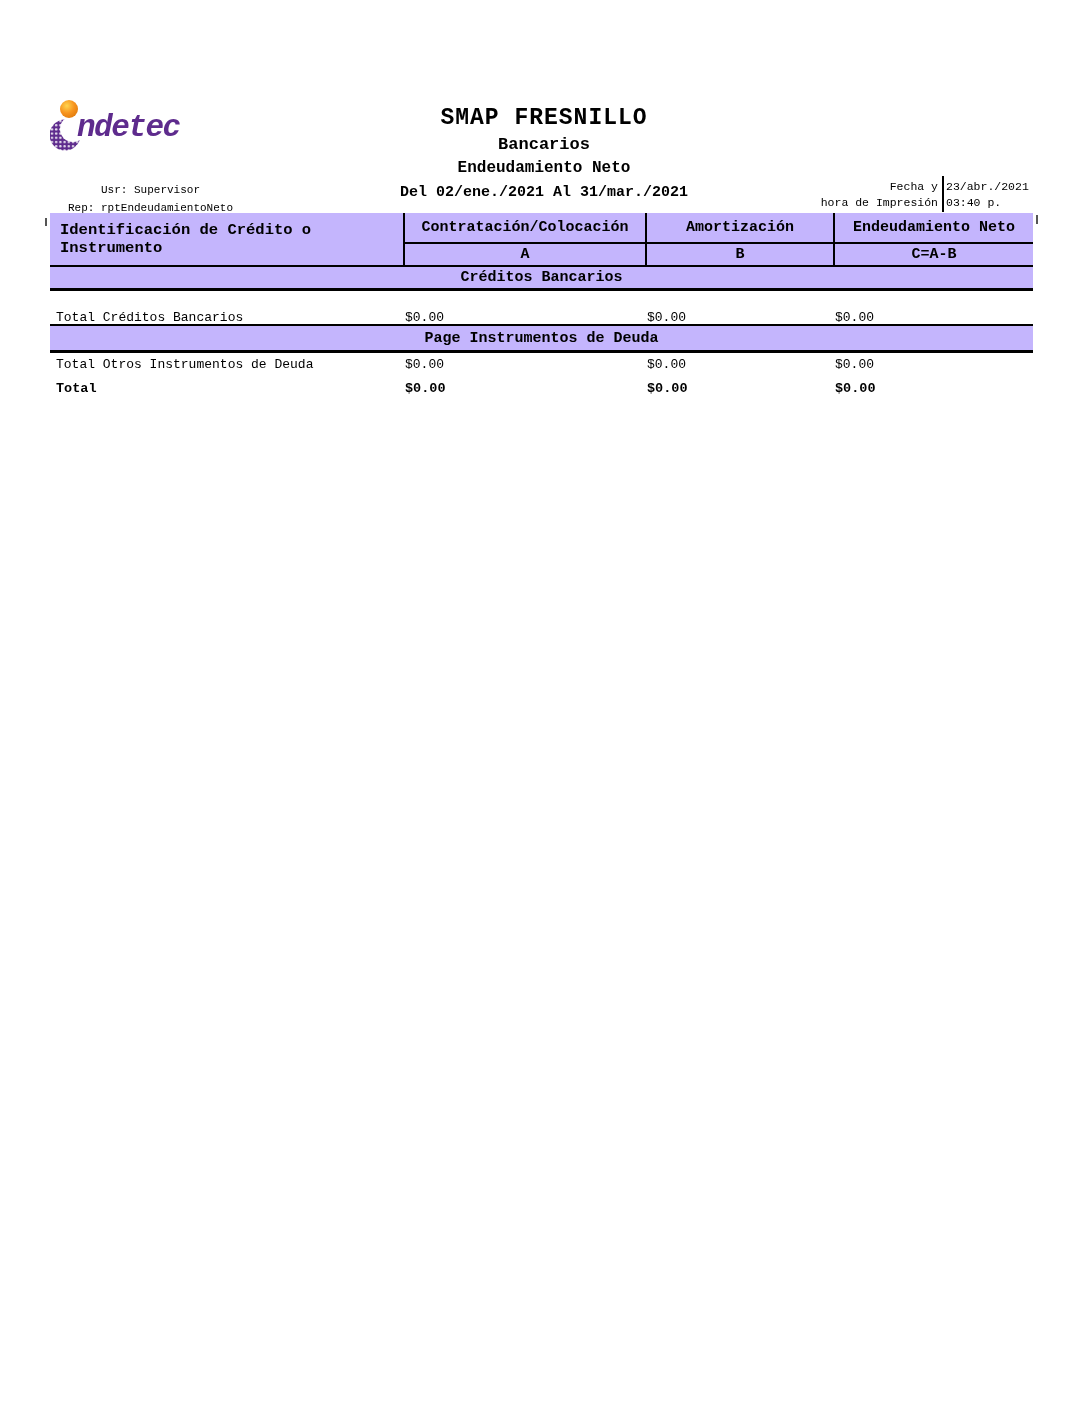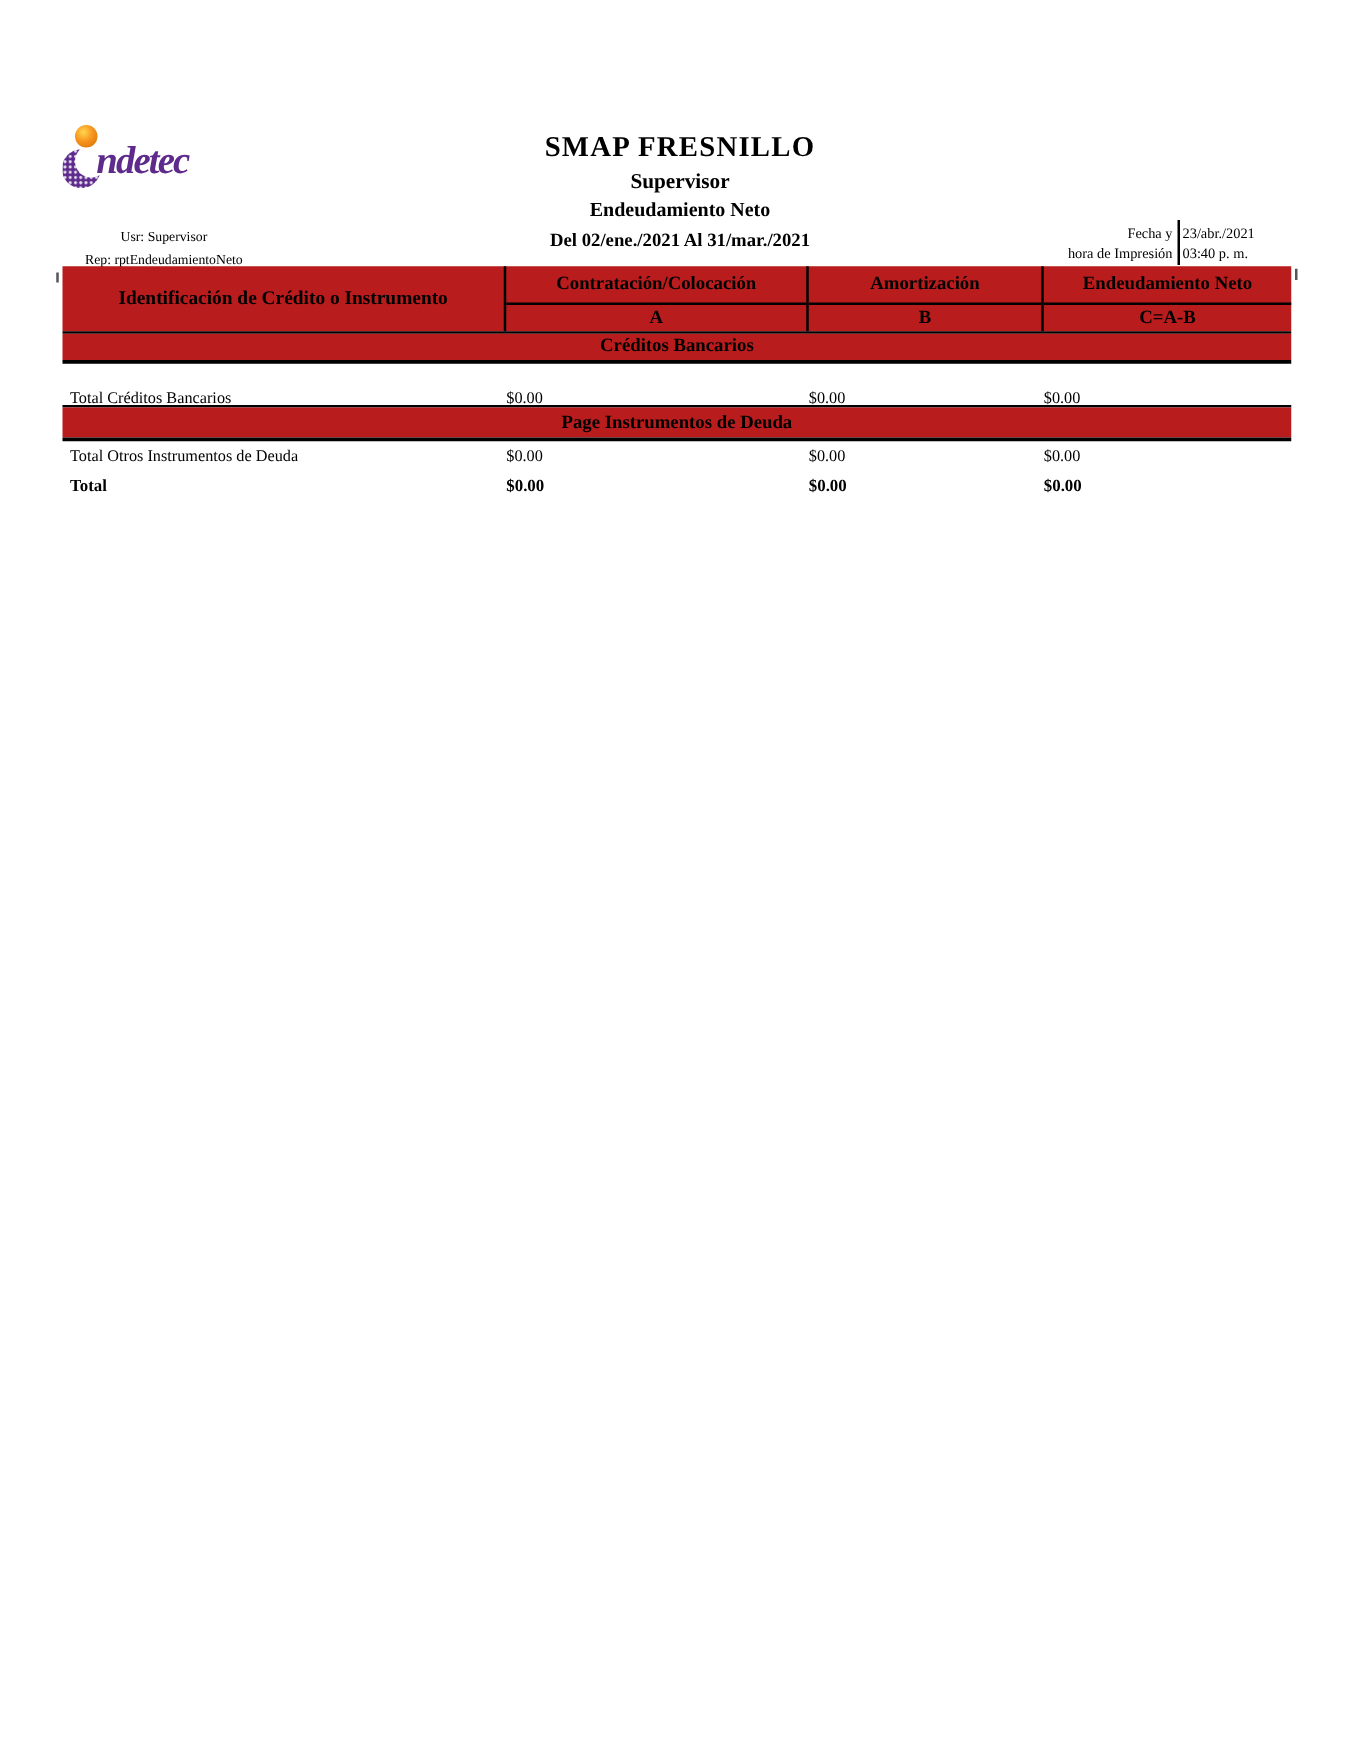--- a/index.html
+++ b/index.html
@@ -1,19 +1,19 @@
 <!DOCTYPE html>
 <html><head>
 <meta charset="utf-8">
 <style>
   * { margin:0; padding:0; box-sizing:border-box; }
   html,body { background:#ffffff; }
   .page {
     position:relative; width:1088px; height:1248px; background:#fff;
-    font-family:Liberation Serif, serif; color:#000; overflow:hidden;
+    font-family:Liberation Mono, monospace; color:#000; overflow:hidden;
   }
   .abs { position:absolute; }
 
   
   .logo { left:50px; top:98px; width:170px; height:62px; }
   .logo-text {
     position:absolute; left:27px; top:12px;
     font-size:31px; font-weight:800; font-style:italic;
     letter-spacing:-1.5px; color:#5e2b8d;
   }
@@ -29,21 +29,21 @@
   .meta-left { left:68px; top:181px; font-size:11px; line-height:18px;text-align:center; }
 
   
   .print-label { left:788px; top:179px; width:150px; text-align:right;
                  font-size:11.5px; line-height:16px; }
   .print-bar   { left:942px; top:176px; width:2px; height:36px; background:#000; }
   .print-vals  { left:946px; top:179px; width:74px; 
                  font-size:11.5px; line-height:16px; }
 
   
-  .band-gray { background:#b91c1c; }
+  .band-gray { background:#c4b5fd; }
   .hdr-bg    { left:50px; top:213px; width:983px; height:52px; }
   .hdr-bottom{ left:50px; top:265px; width:983px; height:2px; background:#000; }
   .vdiv      { top:213px; width:2px; height:52px; background:#000; }
   .cell      { display:flex; align-items:center; justify-content:center;
                font-weight:bold; }
   .cell-id   { left:50px; top:213px; width:353px; height:52px; font-size:15.5px;
                text-align:left; padding:0 10px; }
   .colhead   { top:213px; height:29px; font-size:15px; }
   .subline   { top:242px; height:2px; background:#000; }
   .subhead   { top:244px; height:21px; font-size:15px; }
@@ -97,21 +97,21 @@
         <rect x="0" y="18" width="34" height="44" fill="#5e2b8d"></rect>
         <rect x="0" y="18" width="34" height="44" fill="url(#dots)" opacity="0.85"></rect>
       </g>
       <circle cx="19" cy="11" r="9" fill="url(#ball)"></circle>
     </svg>
     <span class="logo-text">ndetec</span>
   </div>
 
   <div class="abs title-block">
     <div class="title-main">SMAP FRESNILLO</div>
-    <div class="title-sub">Supervisor</div>
+    <div class="title-sub">Bancarios</div>
     <div class="title-rep">Endeudamiento Neto</div>
     <div class="title-period">Del 02/ene./2021 Al 31/mar./2021</div>
   </div>
 
   <div class="abs meta-left">
     <div>Usr: Supervisor</div>
     <div>Rep: rptEndeudamientoNeto</div>
   </div>
 
   <div class="abs print-label">

